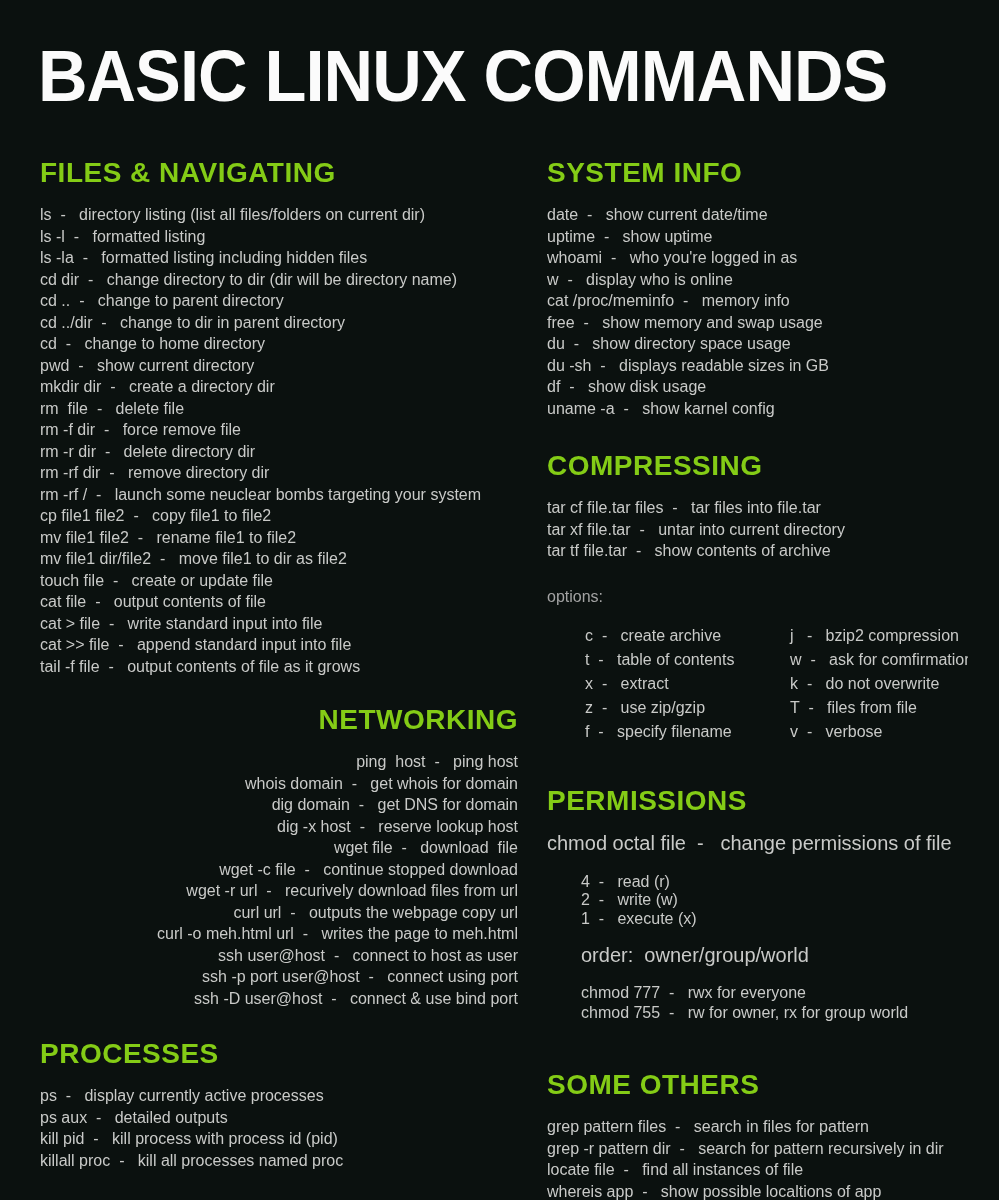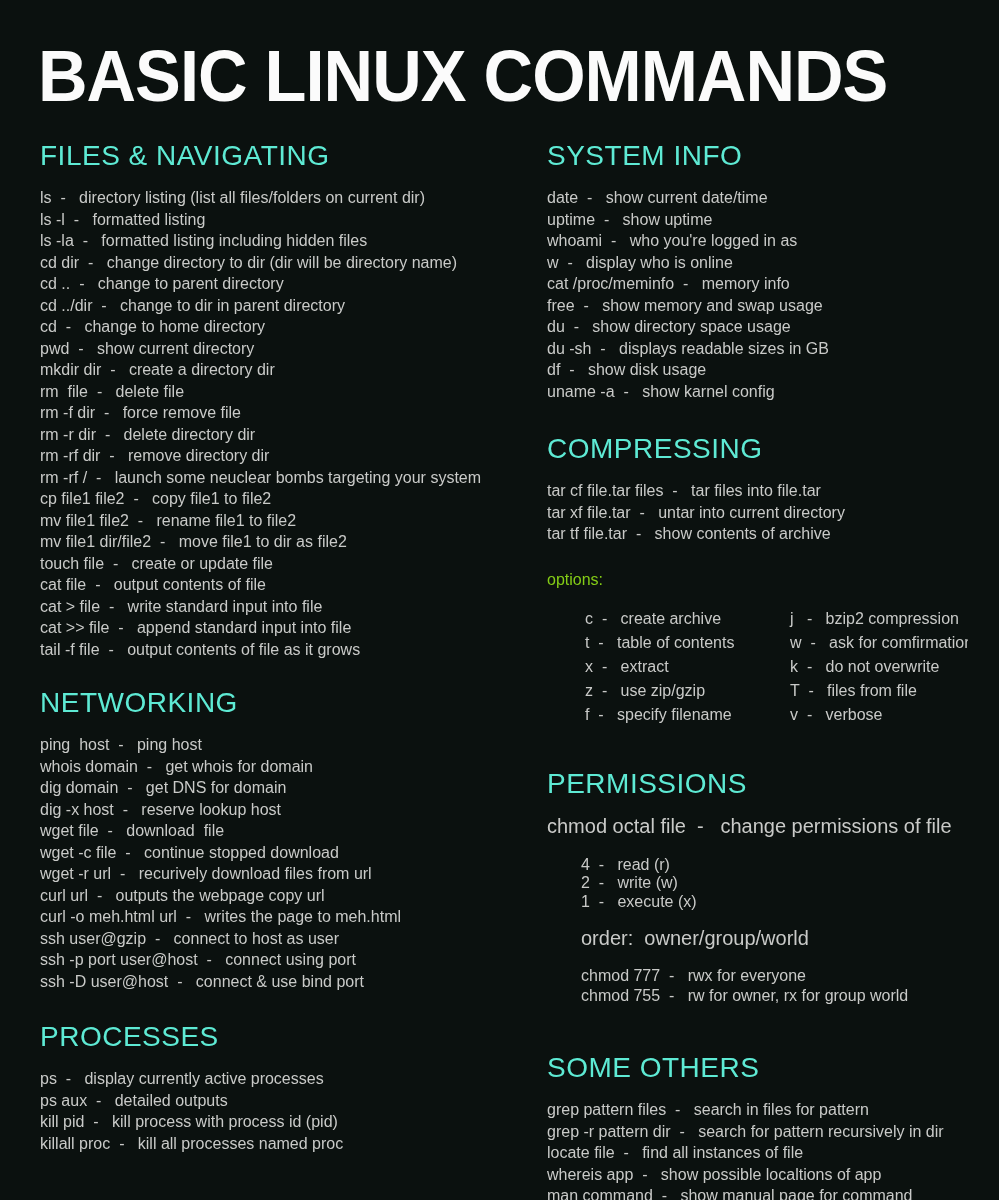--- a/index.html
+++ b/index.html
@@ -23,44 +23,45 @@
     color: #fbfbfb;
     white-space: nowrap;
     transform: scale(0.98, 1.04);
     transform-origin: left top;
   }
   .col { position: absolute; top: 140px; }
   .col-left  { left: 40px;  width: 478px; }
   .col-right { left: 547px; width: 430px; }
   .section-heading {
     font-size: 28px;
-    font-weight: normal;
-    color: #5eead4;
+    font-weight: bold;
+    color: #84cc16;
     letter-spacing: 0.5px;
     margin-bottom: 15px;
     white-space: nowrap;
+    margin-top: 17px;
   }
   .section { margin-bottom: 0; }
   .cmd-list .cmd-line,
   .opt-col .opt-line,
   .perm-octal .octal-line,
   .perm-examples .example-line {
     font-size: 16px;
     line-height: 21.5px;
     white-space: pre-wrap;
     color: #c9cac8;
   }
   
-  .sec-networking { margin-top: 27px; }
+  .sec-networking { margin-top: 27px; text-align: right; }
   .sec-processes  { margin-top: 29px; }
   .sec-compressing { margin-top: 31px; }
   .sec-permissions { margin-top: 41px; }
   .sec-others      { margin-top: 46px; }
   .options-block { margin-top: 24px; }
-  .options-label { font-size: 16px; line-height: 22px; color: #84cc16; }
+  .options-label { font-size: 16px; line-height: 22px; color: #a3a3a3; }
   .options-grid {
     display: grid;
     grid-template-columns: 205px auto;
     padding-left: 38px;
     margin-top: 16px;
   }
   .opt-col .opt-line { line-height: 24px; }
   .perm-intro { font-size: 20px; line-height: 22px; white-space: pre-wrap; }
   .perm-octal { margin-top: 19px; padding-left: 34px; }
   .perm-octal .octal-line { line-height: 18.5px; }
@@ -113,21 +114,21 @@
       <div class="cmd-list">
           <div class="cmd-line">ping  host  -   ping host</div>
           <div class="cmd-line">whois domain  -   get whois for domain</div>
           <div class="cmd-line">dig domain  -   get DNS for domain</div>
           <div class="cmd-line">dig -x host  -   reserve lookup host</div>
           <div class="cmd-line">wget file  -   download  file</div>
           <div class="cmd-line">wget -c file  -   continue stopped download</div>
           <div class="cmd-line">wget -r url  -   recurively download files from url</div>
           <div class="cmd-line">curl url  -   outputs the webpage copy url</div>
           <div class="cmd-line">curl -o meh.html url  -   writes the page to meh.html</div>
-          <div class="cmd-line">ssh user@gzip  -   connect to host as user</div>
+          <div class="cmd-line">ssh user@host  -   connect to host as user</div>
           <div class="cmd-line">ssh -p port user@host  -   connect using port</div>
           <div class="cmd-line">ssh -D user@host  -   connect &amp; use bind port</div>
         </div>
     </div>
 
     <div class="section sec-processes">
       <h2 class="section-heading">PROCESSES</h2>
       <div class="cmd-list">
           <div class="cmd-line">ps  -   display currently active processes</div>
           <div class="cmd-line">ps aux  -   detailed outputs</div>

